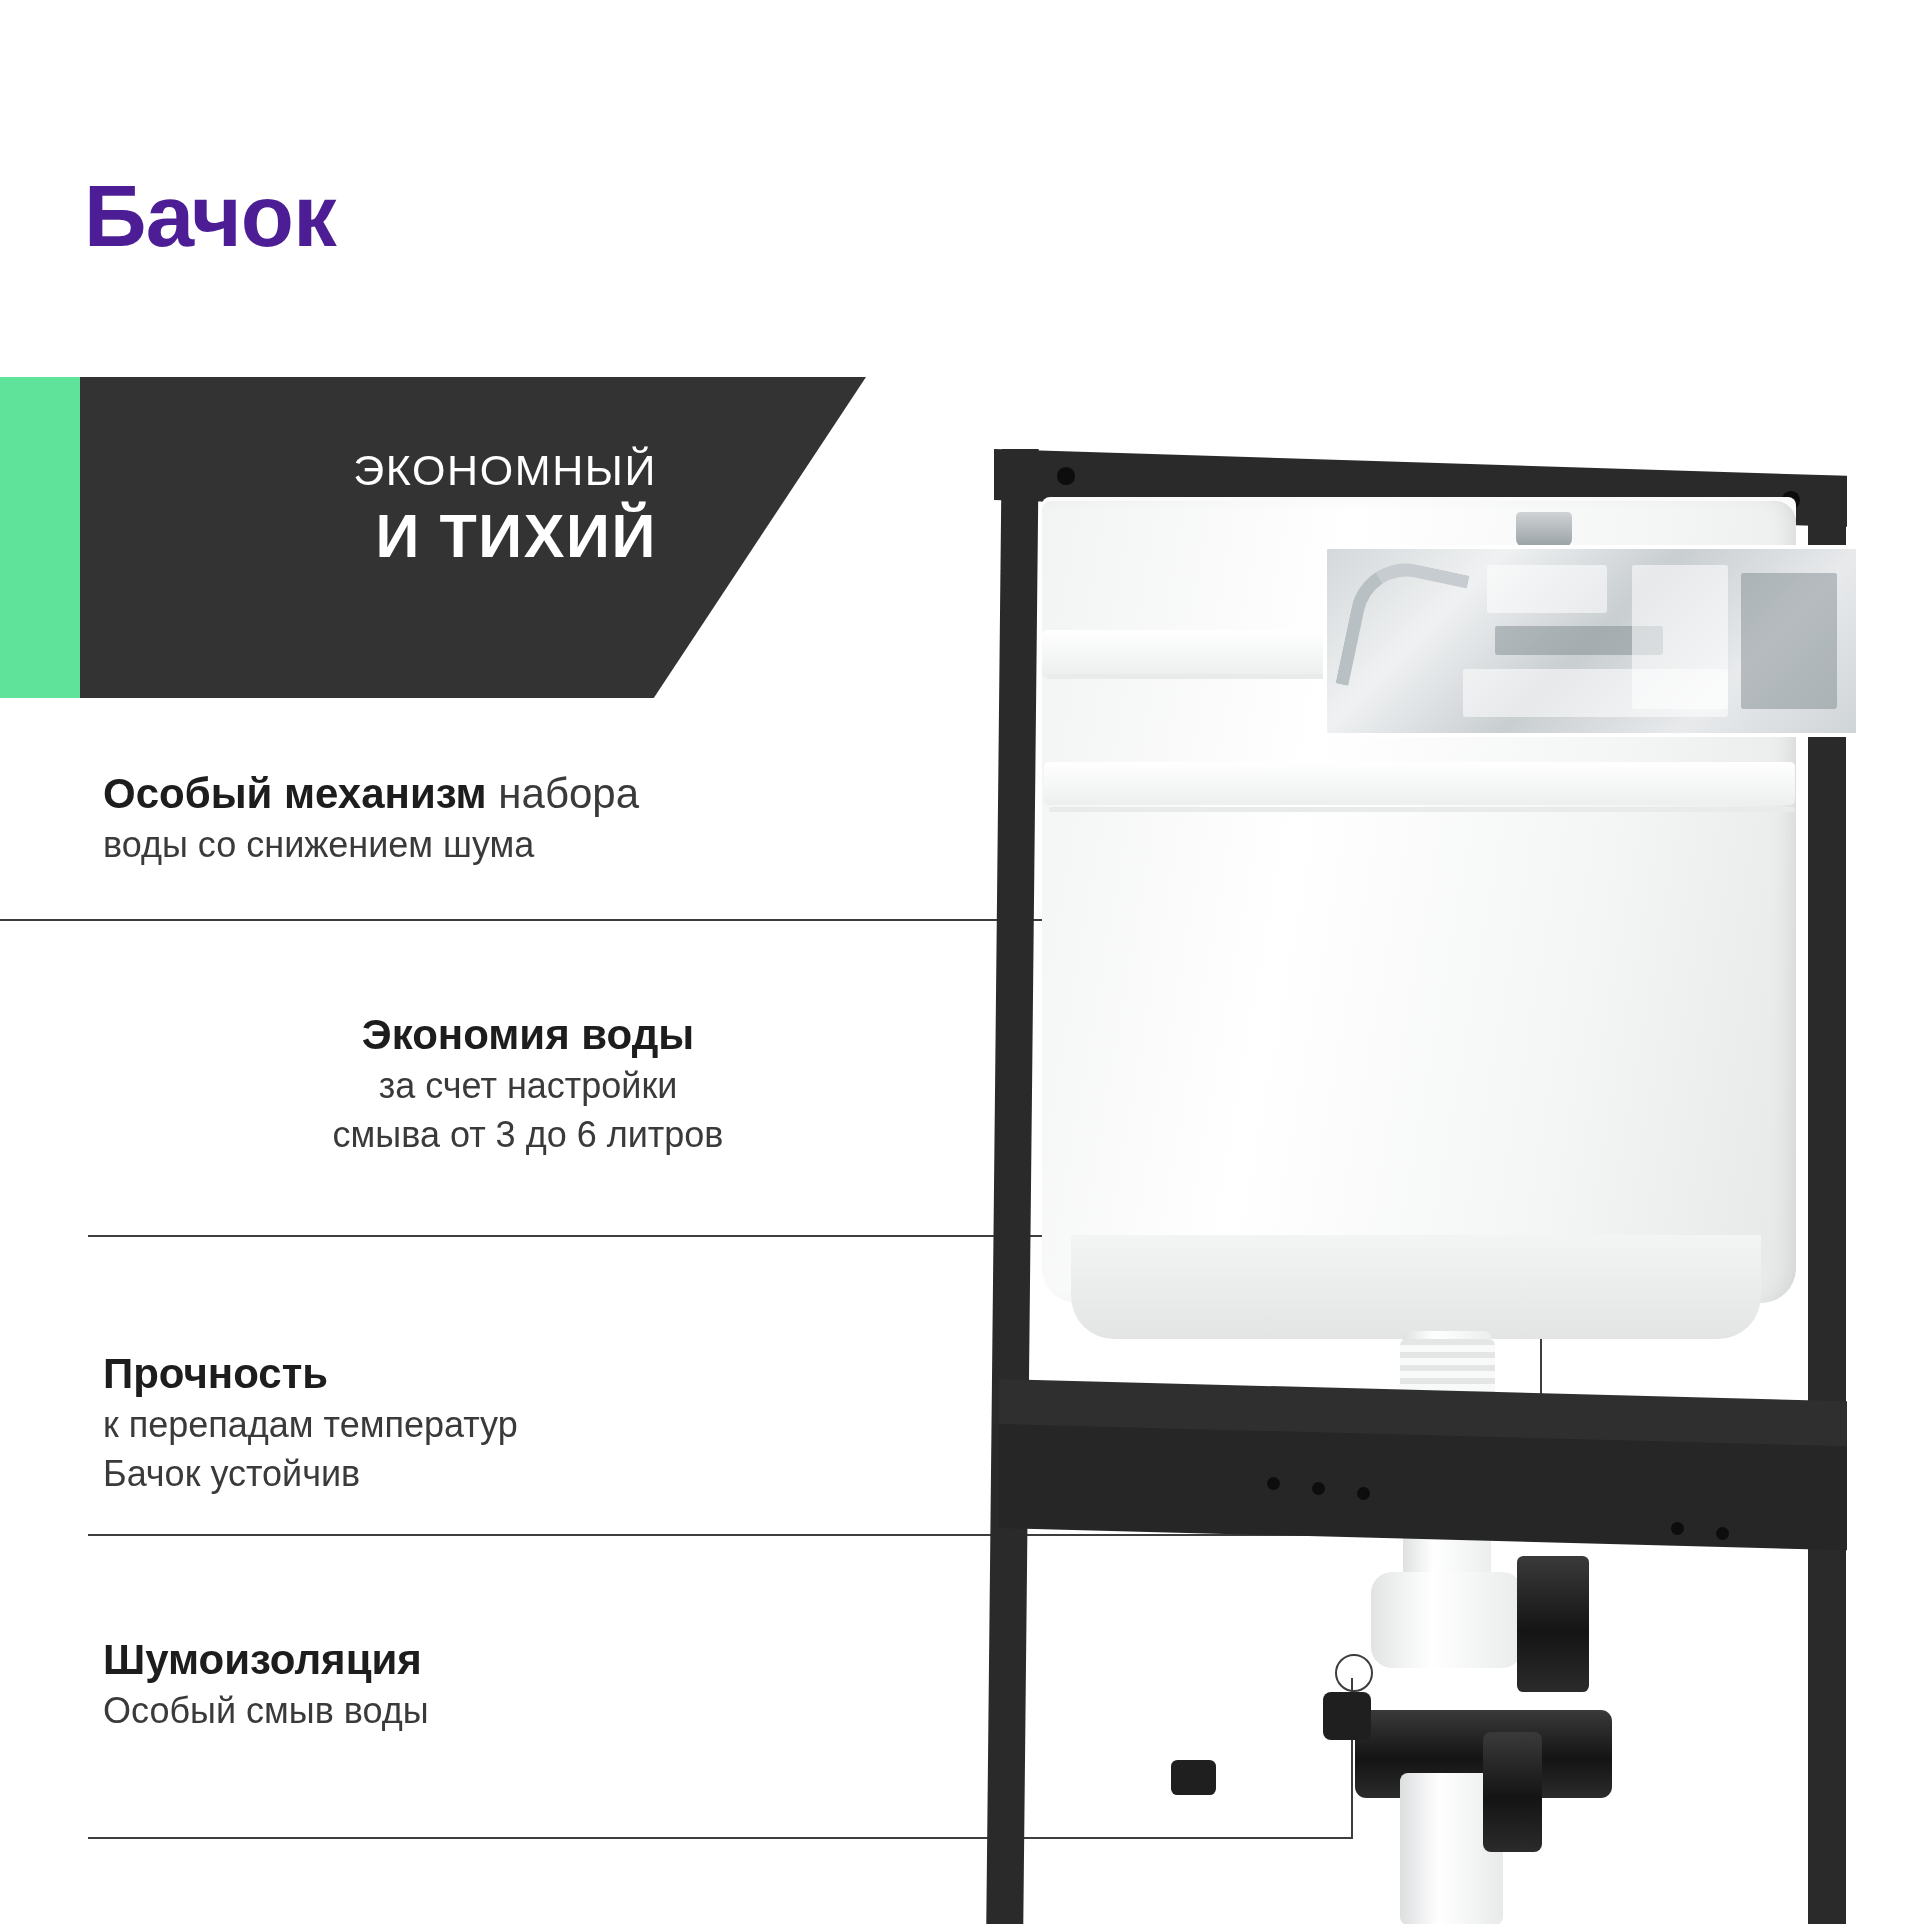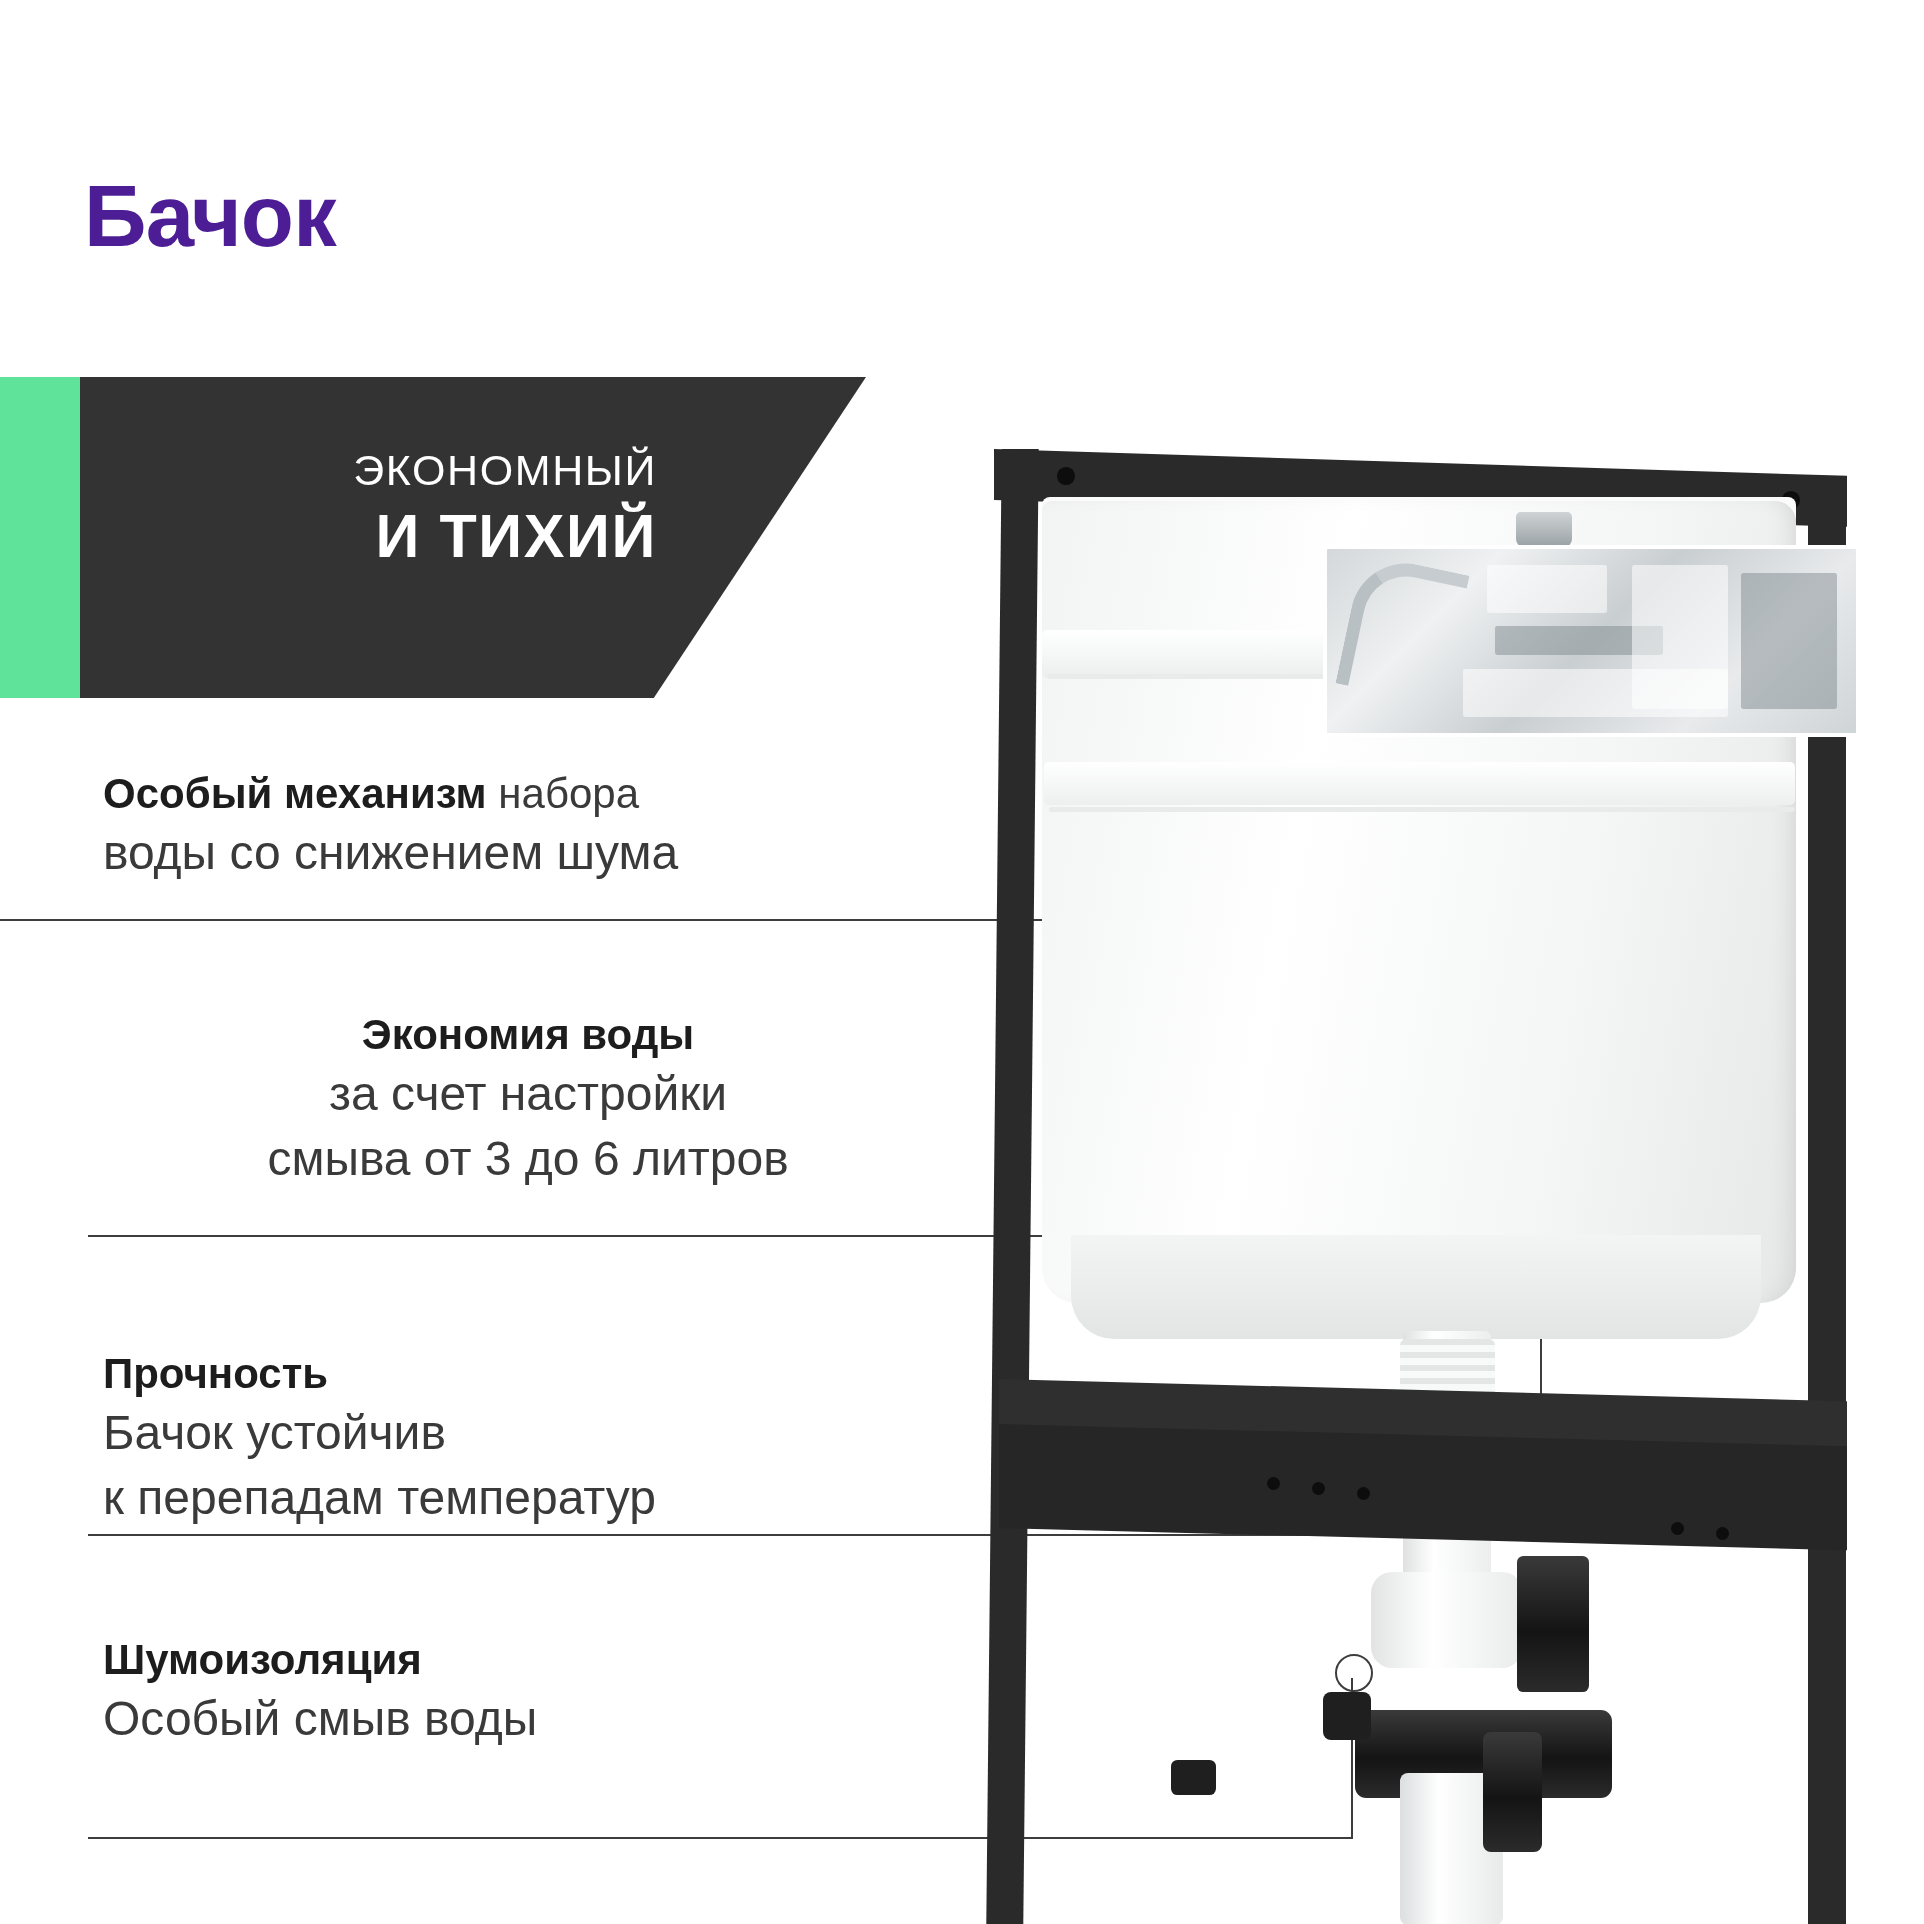--- a/index.html
+++ b/index.html
@@ -83,21 +83,21 @@
     font-size: 42px;
     font-weight: bold;
     color: #1d1d1d;
     line-height: 1.32;
   }
   .feature .f-title .f-rest {
     font-weight: normal;
     color: #3a3a3a;
   }
   .feature .f-body {
-    font-size: 48px;
+    font-size: 36px;
     font-weight: normal;
     color: #3a3a3a;
     line-height: 1.34;
   }
   .f1 { top: 766px; }
   .f2 { top: 1007px; text-align: center; }
   .f3 { top: 1346px; }
   .f4 { top: 1632px; }
 
   
@@ -352,22 +352,22 @@
 </div>
 
 <div class="feature f2">
   <div class="f-title">Экономия воды</div>
   <div class="f-body">за счет настройки</div>
   <div class="f-body">смыва от 3 до 6 литров</div>
 </div>
 
 <div class="feature f3">
   <div class="f-title">Прочность</div>
+  <div class="f-body">к перепадам температур</div>
   <div class="f-body">Бачок устойчив</div>
-  <div class="f-body">к перепадам температур</div>
 </div>
 
 <div class="feature f4">
   <div class="f-title">Шумоизоляция</div>
   <div class="f-body">Особый смыв воды</div>
 </div>
 
 <div class="leader" style="left:0px; top:919px; width:1299px;"></div>
 <div class="leader-v" style="left:1297px; top:714px; height:207px;"></div>
 <div class="dot-circle" style="left:1280px; top:691px; width:34px; height:34px;"></div>

